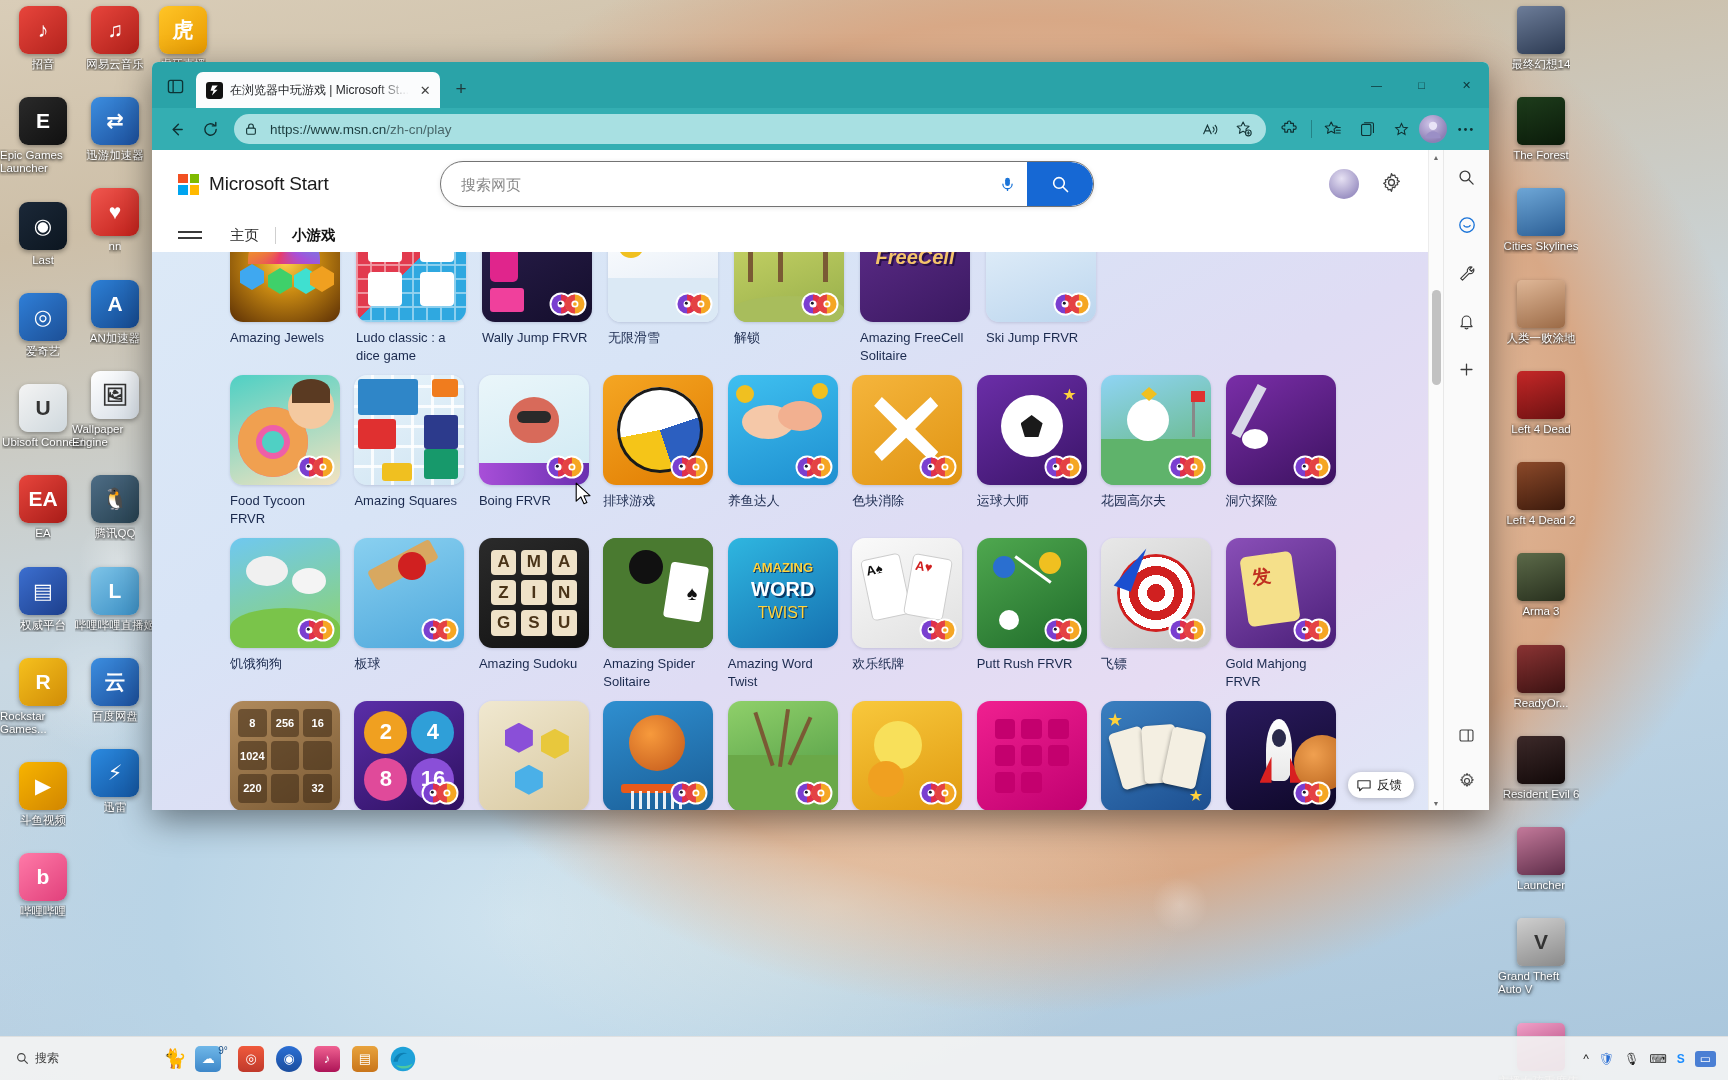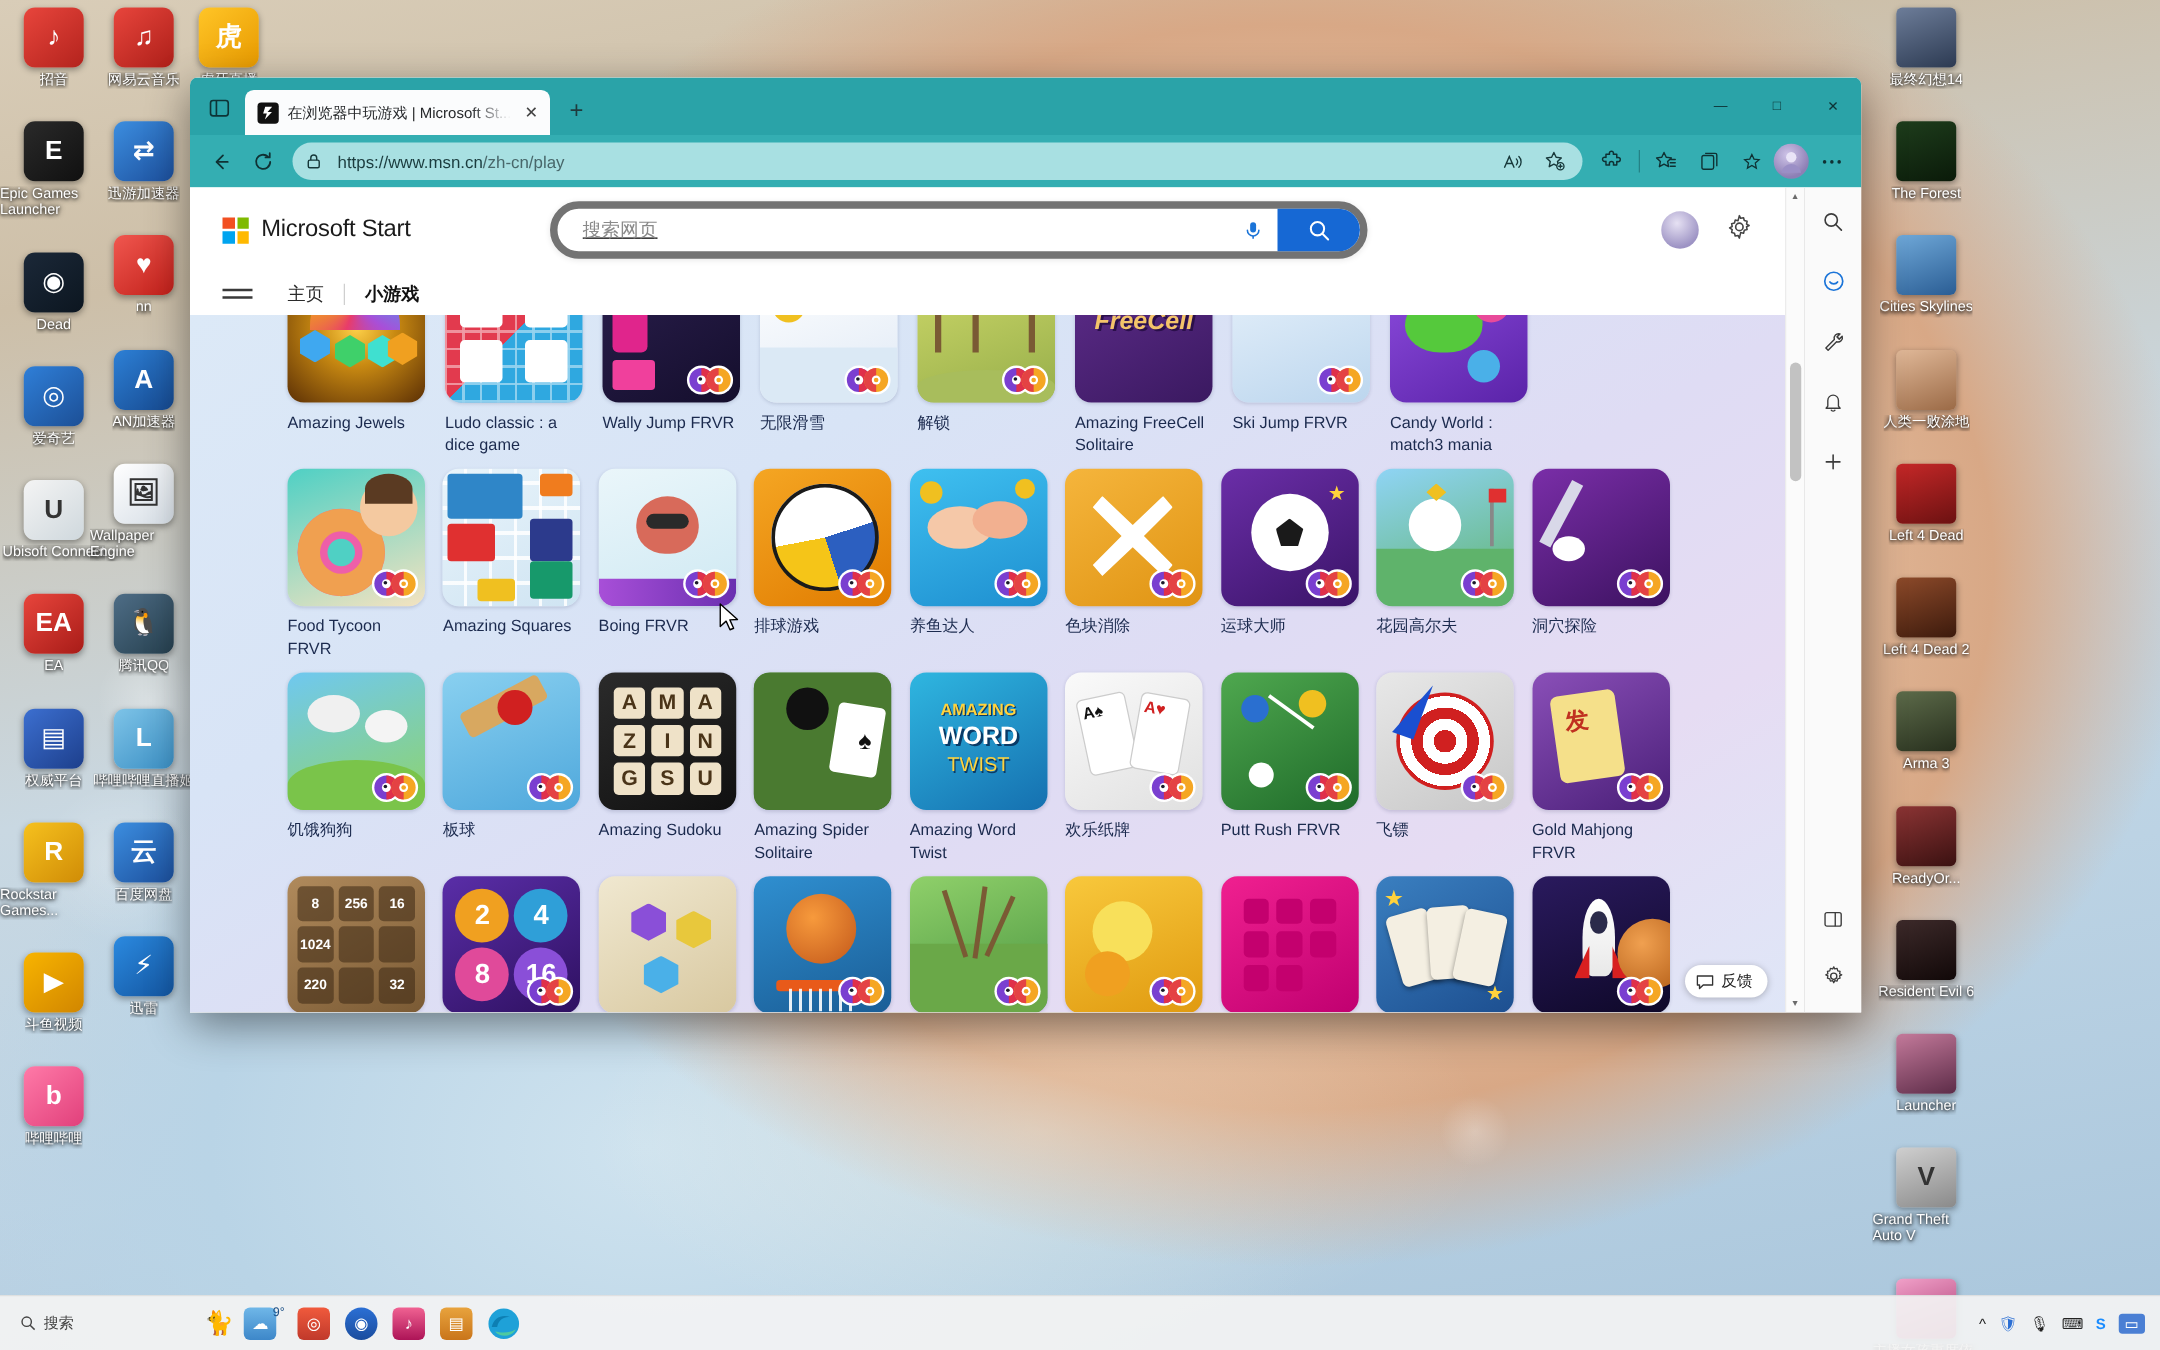--- a/index.html
+++ b/index.html
@@ -112,24 +112,23 @@
   #page { flex: 1; position: relative; overflow: hidden; background: #fff; }
 
   
   #msn-header { background: #fff; height: 102px; position: relative; z-index: 3; }
   #msn-top { display: flex; align-items: center; height: 68px; padding: 0 26px; }
   #ms-logo { display: flex; align-items: center; gap: 10px; width: 262px; }
   .ms-squares { width: 21px; height:21px; display:grid; grid-template-columns:1fr 1fr; grid-template-rows:1fr 1fr; gap:2px; }
   .ms-squares i { display:block; }
   #ms-name { font-size: 19px; color: #1b1b1b; letter-spacing: -.2px; }
   #searchbox {
-    width: 654px; height: 46px; border: 6px solid #737373; border-radius: 24px;
+    width: 654px; height: 46px; border: 1px solid #737373; border-radius: 24px;
     display: flex; align-items: center; background: #fff; box-shadow: 0 1px 5px rgba(0,0,0,.10);
     overflow: hidden;
-    text-decoration: underline;
   }
   #search-input { flex:1; border:none; outline:none; font-size: 15px; color:#555; padding-left: 20px; background:transparent;
                   font-family:"Liberation Sans", sans-serif; }
   #search-input::placeholder { color:#8a8a8a; }
   #mic-btn { width: 40px; height: 44px; display:flex; align-items:center; justify-content:center; color:#1b74d8; }
   #search-btn { width: 66px; height: 44px; background:#1668d4; display:flex; align-items:center; justify-content:center; border-radius: 0 22px 22px 0; }
   #msn-top-right { margin-left: auto; display:flex; align-items:center; gap: 22px; }
   #msn-avatar { width: 30px; height:30px; border-radius:50%; background: radial-gradient(circle at 42% 32%, #e6e1f3, #9d93c4 72%); }
   #msn-nav { height: 34px; display: flex; align-items: center; padding: 0 26px; gap: 16px; }
   #hamburger { width: 24px; display:flex; flex-direction:column; gap:4px; margin-right:12px; }
@@ -193,21 +192,21 @@
     <div class="dicon">
       <div class="glyph" style="background: linear-gradient(140deg, rgb(232, 69, 60), rgb(179, 35, 29));">♪</div>
       <div class="cap two">招音</div>
     </div>
     <div class="dicon">
       <div class="glyph" style="background: linear-gradient(140deg, rgb(42, 42, 42), rgb(16, 16, 16));">E</div>
       <div class="cap two">Epic Games Launcher</div>
     </div>
     <div class="dicon">
       <div class="glyph" style="background: linear-gradient(140deg, rgb(27, 40, 56), rgb(12, 22, 32));">◉</div>
-      <div class="cap two">Dead</div>
+      <div class="cap two">Last</div>
     </div>
     <div class="dicon">
       <div class="glyph" style="background: linear-gradient(140deg, rgb(47, 127, 216), rgb(28, 79, 150));">◎</div>
       <div class="cap two">爱奇艺</div>
     </div>
     <div class="dicon">
       <div class="glyph" style="background: linear-gradient(140deg, rgb(244, 244, 244), rgb(207, 216, 221)); color: rgb(51, 51, 51);">U</div>
       <div class="cap two">Ubisoft Connect</div>
     </div>
     <div class="dicon">
@@ -652,28 +651,20 @@
     <circle cx="17" cy="17" r="4.6" fill="#fff"></circle>
     <circle cx="35" cy="17" r="4.6" fill="#fff"></circle>
     <circle cx="16" cy="16" r="1.9" fill="#1a1a2a"></circle>
     <circle cx="35" cy="17" r="2.4" fill="#f5a623"></circle>
   </g>
 </svg>
                   </div>
                 </div>
                 <div class="label">Ski Jump FRVR</div>
               </div>
-              <div class="tile">
-                <div class="thumb" style="background: linear-gradient(150deg, rgb(143, 77, 224), rgb(90, 35, 168));">
-                  <div style="position:absolute;left:12px;top:22px;width:62px;height:48px;background:#55c93c;border-radius:60% 40% 50% 50%"></div>
-                  <div style="position:absolute;right:14px;top:16px;width:30px;height:30px;border-radius:50%;background:#e84a9a"></div>
-                  <div style="position:absolute;right:22px;bottom:16px;width:26px;height:26px;border-radius:50%;background:#4ab0e8"></div>
-                </div>
-                <div class="label">Candy World : match3 mania</div>
-              </div>
             </div>
             <div class="grid-row">
               <div class="tile">
                 <div class="thumb" style="background: linear-gradient(160deg, rgb(79, 208, 196), rgb(244, 227, 192));">
                   <div style="position:absolute;left:8px;bottom:8px;width:70px;height:70px;border-radius:50%;background:#ee5fa8;box-shadow:inset 0 0 0 18px #f0a050"></div>
                   <div style="position:absolute;left:32px;bottom:32px;width:22px;height:22px;border-radius:50%;background:#4fd0c4"></div>
                   <div style="position:absolute;right:6px;top:8px;width:46px;height:46px;border-radius:50%;background:#f4c9a0"></div>
                   <div style="position:absolute;right:10px;top:4px;width:38px;height:24px;background:#5a3a22;border-radius:50% 50% 0 0"></div>
                   <div class="frvr">
                     <svg viewBox="0 0 52 34" width="40" height="28">

